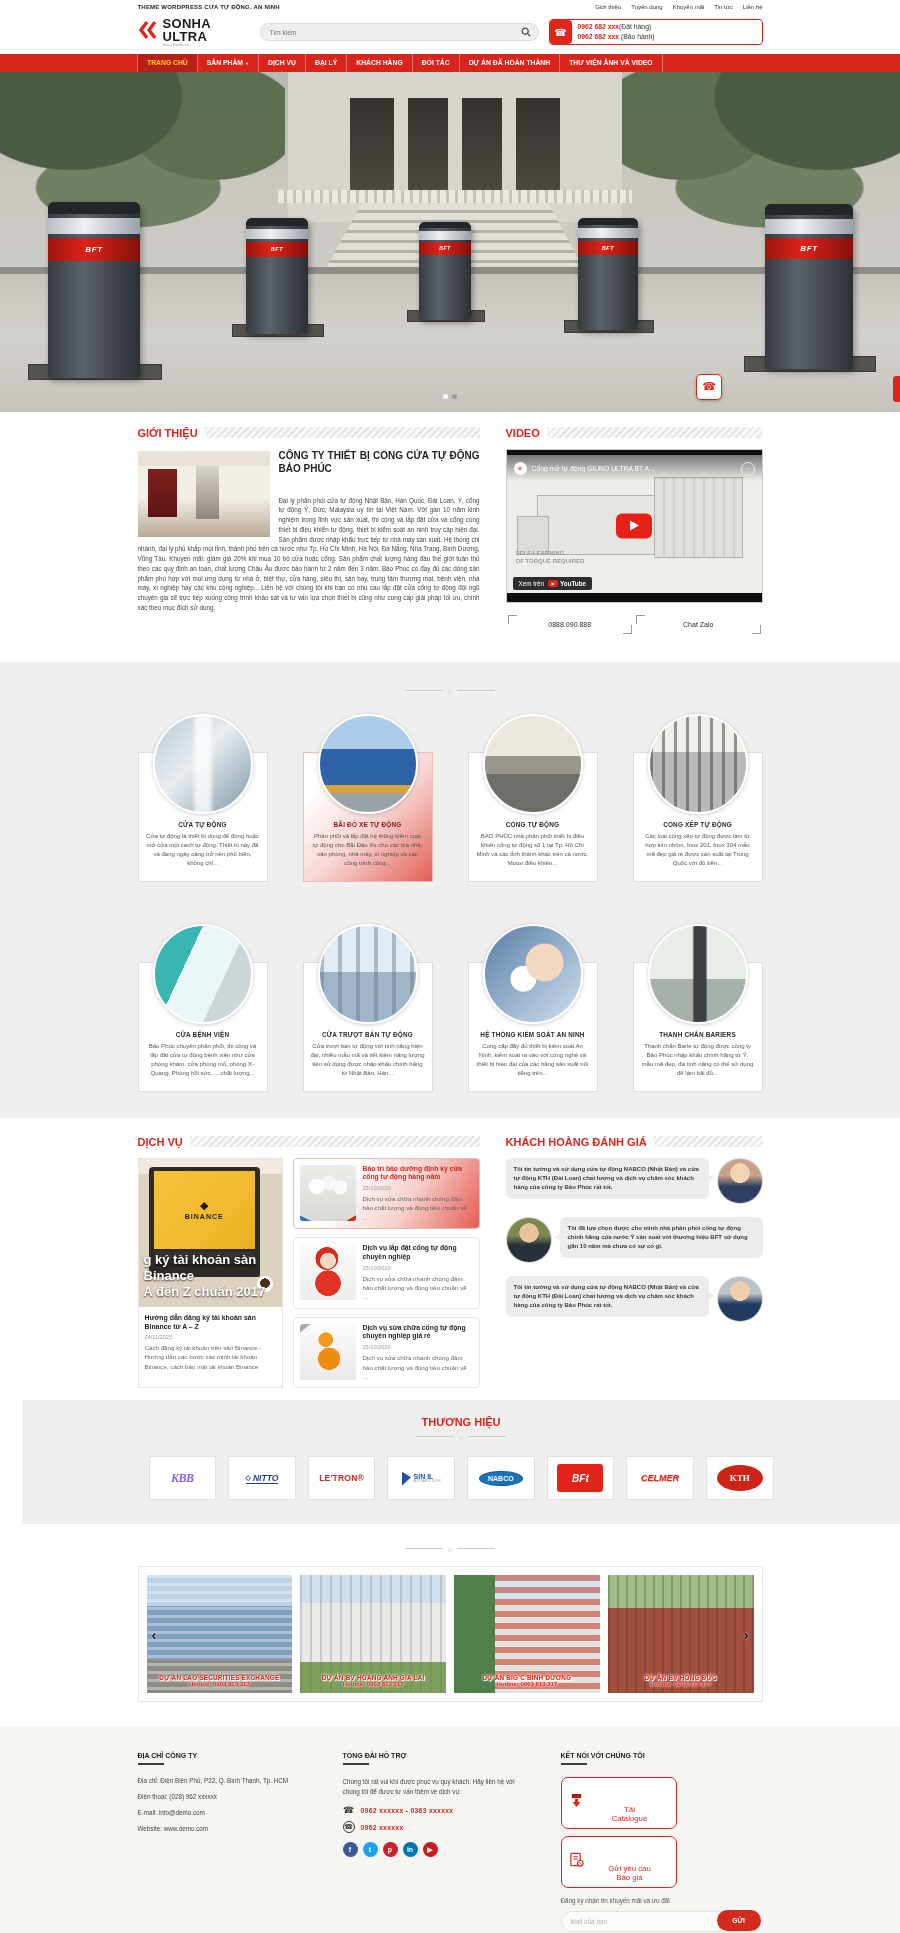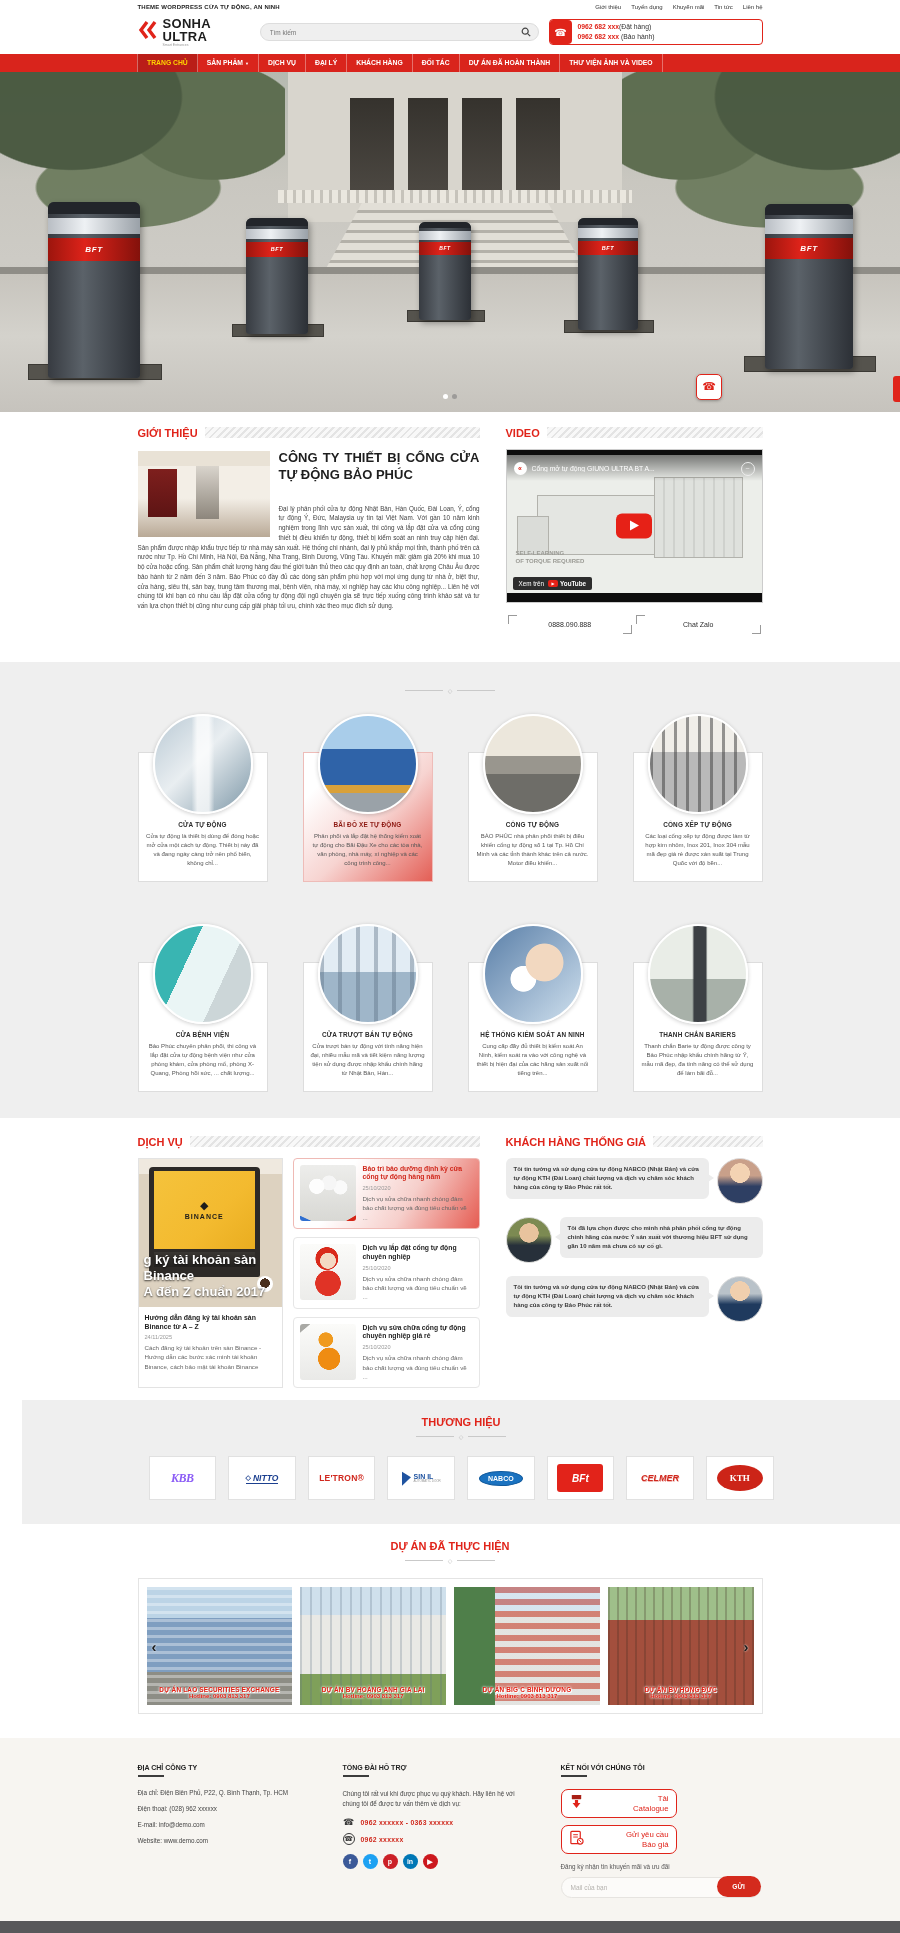--- a/index.html
+++ b/index.html
@@ -71,21 +71,21 @@
   .divider{display:flex;align-items:center;justify-content:center;gap:5px;margin:5px auto 0;}
   .divider .ln{width:38px;height:1px;background:#c9c9c9;}
   .divider .dm{color:#b5b5b5;font-size:6px;}
 
   
   .intro-sec{padding:15px 0 14px;}
   .cols{display:flex;gap:26px;}
   .col-l{width:342px;}
   .col-r{width:257px;}
   .intro-text{font-size:6.3px;line-height:1.55;color:#444;text-align:justify;}
-  .intro-title{font-size:13px;font-weight:900;color:#1e1e1e;text-align:justify;margin:0 0 20px;line-height:1.35;}
+  .intro-title{font-size:10px;font-weight:900;color:#1e1e1e;text-align:justify;margin:0 0 20px;line-height:1.35;}
   .intro-img{float:left;width:132px;height:86px;margin:2px 9px 4px 0;background:linear-gradient(180deg,#e9e2d6 0 18%,#f3eee6 18% 55%,#b9a996 100%);position:relative;overflow:hidden;}
   .intro-img::before{content:"";position:absolute;left:8%;top:22%;width:22%;height:55%;background:linear-gradient(180deg,#7e1f1d,#5d1414);}
   .intro-img::after{content:"";position:absolute;left:44%;top:18%;width:18%;height:62%;background:linear-gradient(180deg,#d9d4cc,#8d867c);}
   .video{position:relative;width:255px;height:152px;background:#eceeea;border:1px solid #ccc;overflow:hidden;cursor:pointer;}
   .vid-bar-t{position:absolute;top:0;left:0;right:0;height:5px;background:#0d0d0d;}
   .vid-bar-b{position:absolute;bottom:0;left:0;right:0;height:9px;background:#0d0d0d;}
   .vid-art1{position:absolute;left:12%;top:30%;width:60%;height:38%;border:1px solid #b2b2ac;background:#e4e6e2;}
   .vid-art2{position:absolute;left:58%;top:18%;width:34%;height:52%;border:1px solid #b2b2ac;background:repeating-linear-gradient(90deg,#dfe1dd 0 8px,#cfd1cd 8px 10px);}
   .vid-art3{position:absolute;left:4%;top:44%;width:12%;height:24%;border:1px solid #b2b2ac;background:#dadcd8;}
   .vid-top{position:absolute;top:5px;left:0;right:0;height:24px;background:linear-gradient(180deg,rgba(0,0,0,.5),rgba(0,0,0,0));display:flex;align-items:center;gap:5px;padding:2px 7px 0;}
@@ -206,21 +206,21 @@
   .faddr p{font-size:6.3px;color:#444;margin:0 0 9px;}
   .fsup-text{font-size:6.3px;color:#444;line-height:1.6;margin:0 0 8px;width:190px;}
   .fphone{display:flex;align-items:center;gap:6px;margin-bottom:6px;}
   .fphone .pic{color:#3a3a3a;font-size:9px;width:12px;text-align:center;}
   .fphone .pic.ring{font-size:7px;border:1px solid #3a3a3a;border-radius:50%;width:10px;height:10px;line-height:10px;}
   .fphone .pnum{color:#d0281c;font-weight:900;font-size:6.8px;letter-spacing:.3px;}
   .socials{display:flex;gap:5px;margin-top:9px;}
   .soc{width:15px;height:15px;border-radius:50%;color:#fff;font-size:7px;font-weight:bold;display:flex;align-items:center;justify-content:center;cursor:pointer;}
   .soc.fb{background:#3b5998;}.soc.tw{background:#1da1f2;}.soc.pi{background:#cb2027;}.soc.li{background:#0077b5;}.soc.yt{background:#cc181e;}
   .fbtn{width:100px;border:1.3px solid #e0241a;border-radius:7px;background:#fff;display:flex;align-items:center;gap:7px;padding:4px 7px;margin-bottom:7px;cursor:pointer;}
-  .fbtn-txt{color:#e0241a;font-size:7.8px;line-height:1.2;text-align:right;flex:1;}
+  .fbtn-txt{color:#e0241a;font-size:7.8px;line-height:1.2;text-align:center;flex:1;margin-top:23px;}
   .newsl-lbl{font-size:6.3px;color:#555;margin:9px 0 6px;}
   .mailrow{position:relative;width:200px;height:21px;}
   .mailrow input{width:100%;height:100%;box-sizing:border-box;border:1px solid #e6e4e0;border-radius:11px;background:#fcfbf9;padding:0 50px 0 9px;font-size:6.5px;color:#555;outline:none;font-family:"Liberation Sans",sans-serif;}
   .mailrow input::placeholder{color:#b5b3af;}
   .sendbtn{position:absolute;right:0;top:0;height:21px;width:44px;border:none;border-radius:11px;background:#d42a1d;color:#fff;font-size:6.6px;font-weight:bold;cursor:pointer;font-family:"Liberation Sans",sans-serif;}
 
   
   .copy{background:#58585a;height:26px;display:flex;align-items:center;justify-content:center;}
 </style>
 </head>
@@ -552,21 +552,21 @@
                 <div class="news-date">25/10/2020</div>
                 <div class="news-exc">Dịch vụ sửa chữa nhanh chóng đảm bảo chất lượng và đúng tiêu chuẩn về ...</div>
               </div>
             </div>
           </div>
         </div>
       </div>
 
       <div class="svc-right">
         <div class="sec-head">
-          <span class="sec-label">KHÁCH HÀNG THỐNG GIÁ</span>
+          <span class="sec-label">KHÁCH HOÀNG ĐÁNH GIÁ</span>
           <span class="stripes"></span>
         </div>
         <div class="testi">
           <div class="bubble tail-r">Tôi tin tưởng và sử dụng cửa tự động NABCO (Nhật Bản) và cửa tự động KTH (Đài Loan) chất lượng và dịch vụ chăm sóc khách hàng của công ty Bảo Phúc rất tốt.</div>
           <div class="avatar a1"></div>
         </div>
         <div class="testi">
           <div class="avatar a2"></div>
           <div class="bubble tail-l">Tôi đã lựa chọn được cho mình nhà phân phối cổng tự động chính hãng của nước Ý sản xuất với thương hiệu BFT sử dụng gần 10 năm mà chưa có sự cố gì.</div>
         </div>
@@ -617,21 +617,20 @@
         </div>
       <div class="brand">
           <span class="bl-kth">KTH</span>
         </div>
     </div>
   </div>
 </div>
 
 <div class="projects">
   <div class="container">
-    <div class="center-head">DỰ ÁN ĐÃ THỰC HIỆN</div>
     <div class="divider">
         <span class="ln"></span>
         <span class="dm">◇</span>
         <span class="ln"></span>
       </div>
     <div class="proj-box">
       <span class="proj-prev">‹</span>
       <div class="proj p1">
         <div class="proj-cap">
             <div class="pt1">DỰ ÁN LAO SECURITIES EXCHANGE</div>

